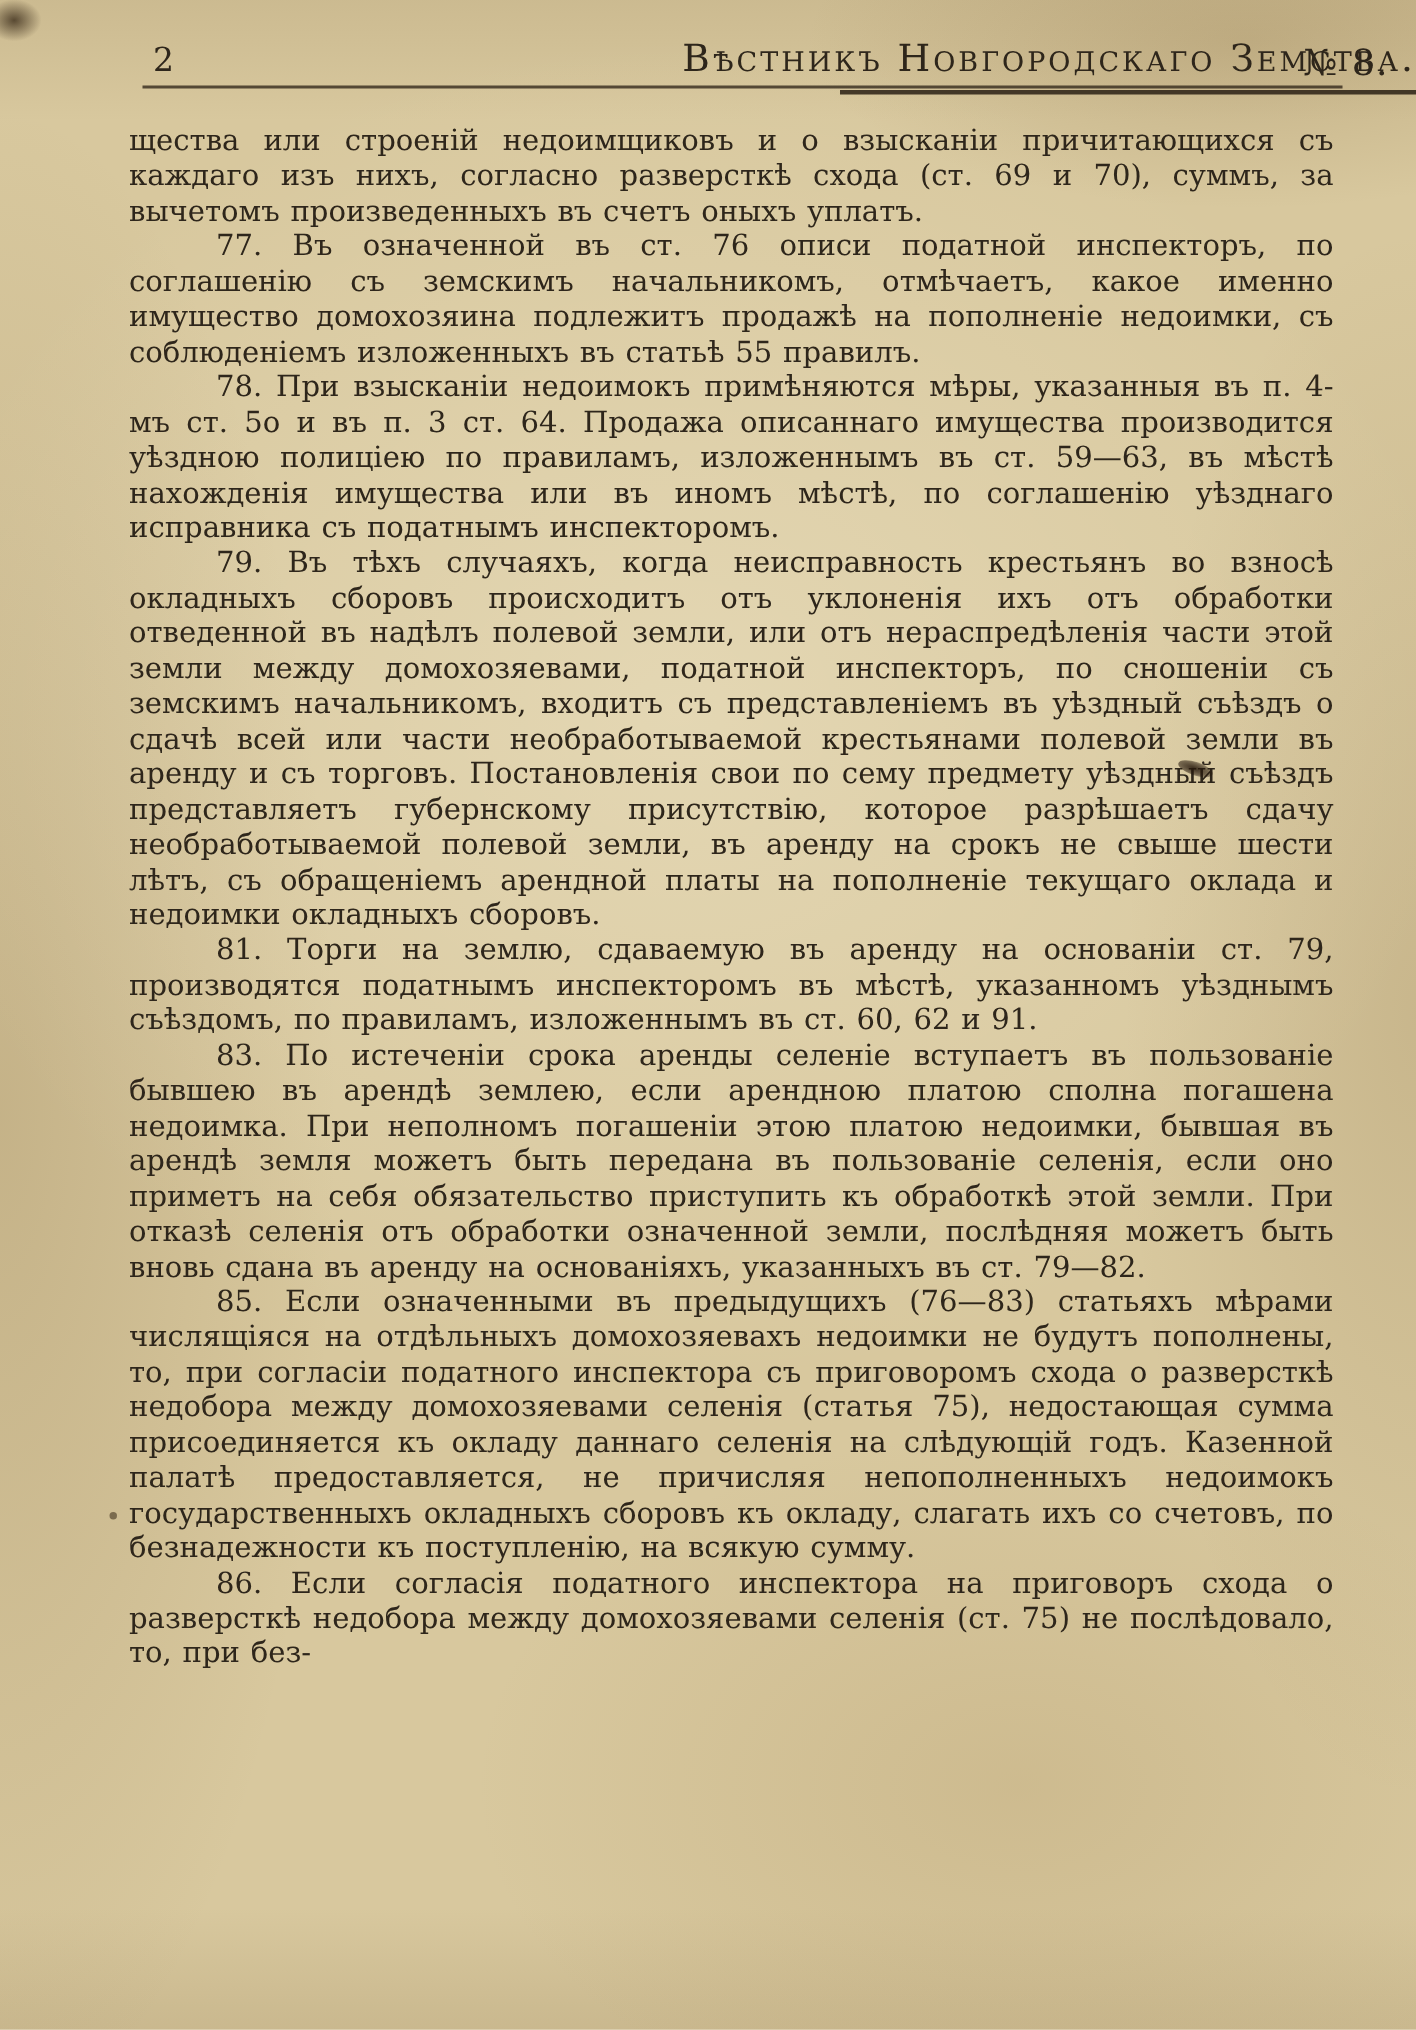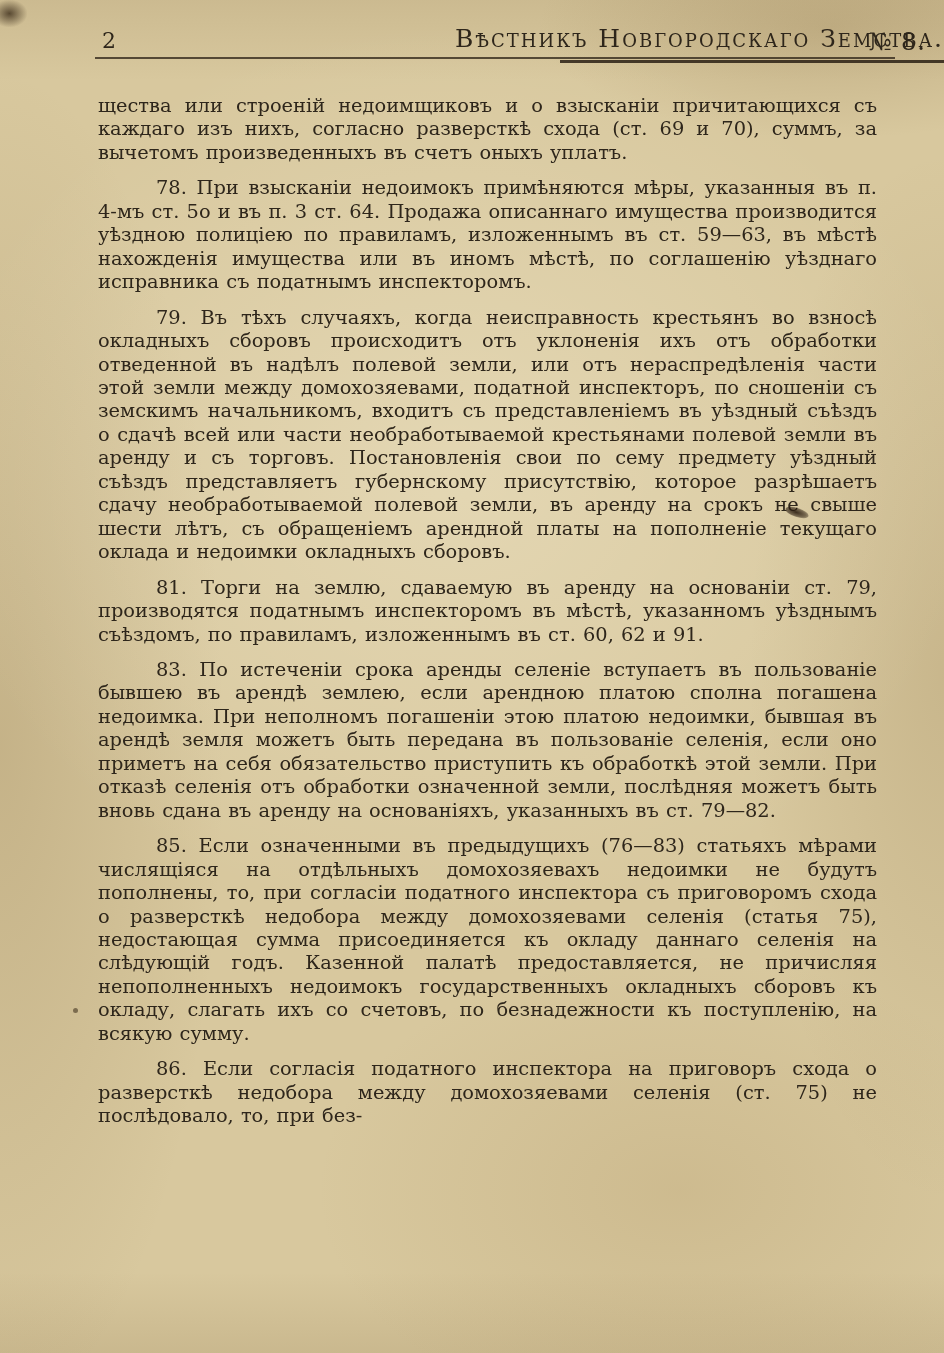--- a/index.html
+++ b/index.html
@@ -72,21 +72,21 @@
   .body-text {
     position: absolute;
     left: 86px; top: 82px;
     width: 803px;
     font-size: 19.4px;
     line-height: 23.45px;
     text-align: justify;
     word-spacing: 1px;
   }
   .body-text p {
-    margin: 12px;
+    margin: 0;
     text-indent: 58px;
   }
   .body-text p.cont {
     text-indent: 0;
   }
   .ink-blot {
     position: absolute;
     left: 785px; top: 508px;
     width: 24px; height: 9px;
     background: radial-gradient(ellipse at 45% 50%, rgba(38,24,12,0.88) 0%, rgba(38,24,12,0.55) 55%, rgba(38,24,12,0) 100%);
@@ -110,20 +110,21 @@
     <span class="pgnum">2</span>
     <span class="title">Вѣстникъ Новгородскаго Земства.</span>
     <span class="issue">№ 8.</span>
   </header>
 
   <div class="rule-thin"></div>
   <div class="rule-heavy"></div>
 
   <main class="body-text">
     <p class="cont">щества или строеній недоимщиковъ и о взысканіи причитающихся съ каждаго изъ нихъ, согласно разверсткѣ схода (ст. 69 и 70), суммъ, за вычетомъ произведенныхъ въ счетъ оныхъ уплатъ.</p>
+    <p>77. Въ означенной въ ст. 76 описи податной инспекторъ, по соглашенію съ земскимъ начальникомъ, отмѣчаетъ, какое именно имущество домохозяина подлежитъ продажѣ на пополненіе недоимки, съ соблюденіемъ изложенныхъ въ статьѣ 55 правилъ.</p>
     <p>78. При взысканіи недоимокъ примѣняются мѣры, указанныя въ п. 4-мъ ст. 5о и въ п. 3 ст. 64. Продажа описаннаго имущества производится уѣздною полиціею по правиламъ, изложеннымъ въ ст. 59—63, въ мѣстѣ нахожденія имущества или въ иномъ мѣстѣ, по соглашенію уѣзднаго исправника съ податнымъ инспекторомъ.</p>
     <p>79. Въ тѣхъ случаяхъ, когда неисправность крестьянъ во взносѣ окладныхъ сборовъ происходитъ отъ уклоненія ихъ отъ обработки отведенной въ надѣлъ полевой земли, или отъ нераспредѣленія части этой земли между домохозяевами, податной инспекторъ, по сношеніи съ земскимъ начальникомъ, входитъ съ представленіемъ въ уѣздный съѣздъ о сдачѣ всей или части необработываемой крестьянами полевой земли въ аренду и съ торговъ. Постановленія свои по сему предмету уѣздный съѣздъ представляетъ губернскому присутствію, которое разрѣшаетъ сдачу необработываемой полевой земли, въ аренду на срокъ не свыше шести лѣтъ, съ обращеніемъ арендной платы на пополненіе текущаго оклада и недоимки окладныхъ сборовъ.</p>
     <p>81. Торги на землю, сдаваемую въ аренду на основаніи ст. 79, производятся податнымъ инспекторомъ въ мѣстѣ, указанномъ уѣзднымъ съѣздомъ, по правиламъ, изложеннымъ въ ст. 60, 62 и 91.</p>
     <p>83. По истеченіи срока аренды селеніе вступаетъ въ пользованіе бывшею въ арендѣ землею, если арендною платою сполна погашена недоимка. При неполномъ погашеніи этою платою недоимки, бывшая въ арендѣ земля можетъ быть передана въ пользованіе селенія, если оно приметъ на себя обязательство приступить къ обработкѣ этой земли. При отказѣ селенія отъ обработки означенной земли, послѣдняя можетъ быть вновь сдана въ аренду на основаніяхъ, указанныхъ въ ст. 79—82.</p>
     <p>85. Если означенными въ предыдущихъ (76—83) статьяхъ мѣрами числящіяся на отдѣльныхъ домохозяевахъ недоимки не будутъ пополнены, то, при согласіи податного инспектора съ приговоромъ схода о разверсткѣ недобора между домохозяевами селенія (статья 75), недостающая сумма присоединяется къ окладу даннаго селенія на слѣдующій годъ. Казенной палатѣ предоставляется, не причисляя непополненныхъ недоимокъ государственныхъ окладныхъ сборовъ къ окладу, слагать ихъ со счетовъ, по безнадежности къ поступленію, на всякую сумму.</p>
     <p>86. Если согласія податного инспектора на приговоръ схода о разверсткѣ недобора между домохозяевами селенія (ст. 75) не послѣдовало, то, при без-</p>
   </main>
 
   <div class="ink-blot"></div>
   <div class="margin-speck"></div>

